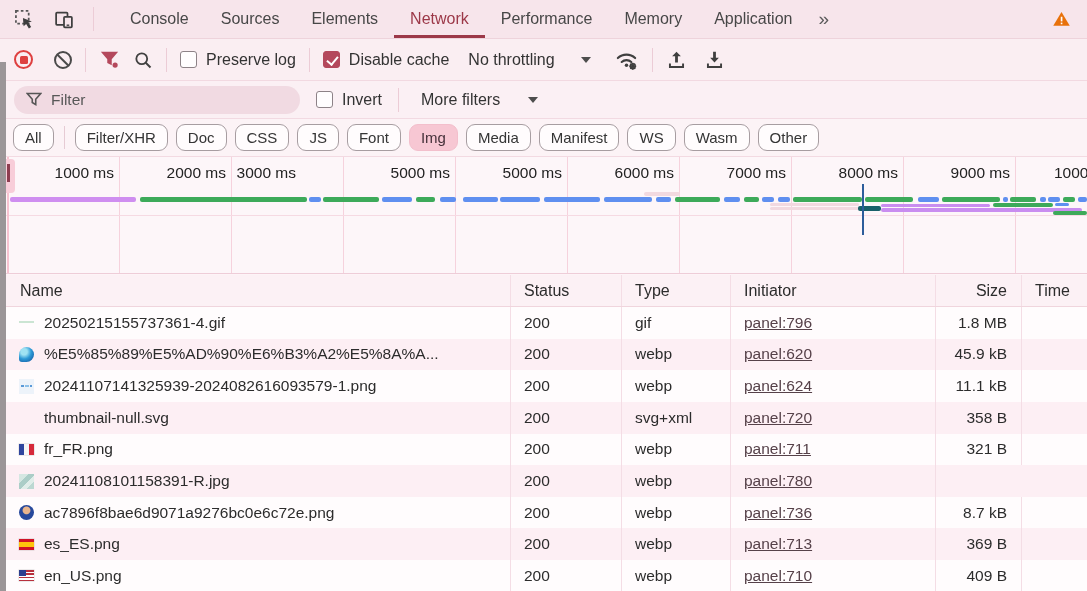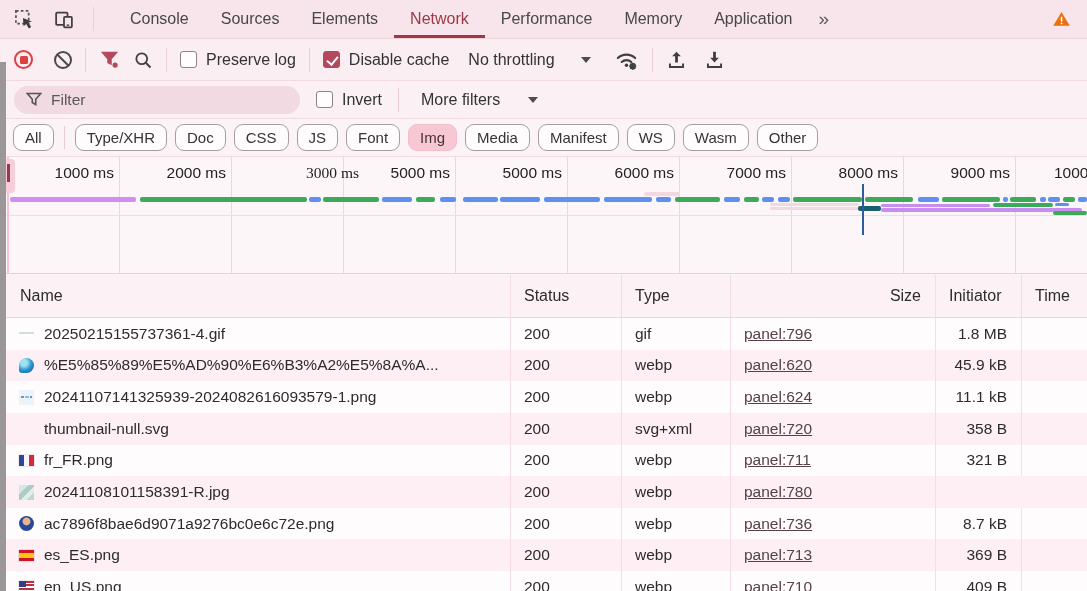--- a/index.html
+++ b/index.html
@@ -70,21 +70,21 @@
   .seg { position:absolute; border-radius:2px; }
   .marker { position:absolute; width:2px; background:#2d5d9b; }
   .grippy { position:absolute; left:1px; top:2px; width:14px; height:34px; background:#f8cdd9;
     border-radius:4px; cursor:ew-resize; }
   .grippy::after { content:""; position:absolute; left:6px; top:5px; width:3px; height:18px; background:#8e3d50; }
   .ov-leftline { position:absolute; left:7px; top:0; bottom:0; width:2px; background:#f8c2d0; }
 
   
   .table { position:absolute; top:275px; left:0; right:0; bottom:0; background:#fffcfd; }
   .thead, .trow { display:grid; grid-template-columns:511px 111px 109px 205px 86px 65px; }
-  .thead { height:43px; background:#fcf1f5; border-bottom:1px solid #f0d5dd; font-size:16px; }
+  .thead { height:32px; background:#fcf1f5; border-bottom:1px solid #f0d5dd; font-size:16px; }
   .th, .td { display:flex; align-items:center; padding-left:13px; border-right:1px solid #f4dde5;
     overflow:hidden; white-space:nowrap; }
   .th:last-child, .td:last-child { border-right:none; }
   .th.c-name { padding-left:20px; }
   .th.c-size, .td.c-size { justify-content:flex-end; padding-right:14px; }
   .trow { height:31.65px; font-size:15.5px; cursor:pointer; }
   .trow:nth-child(odd) { background:#fdeff4; }
   .trow:nth-child(even) { background:#fffcfd; }
   .td.c-name { padding-left:19px; gap:10px; }
   .td .link { color:var(--link,#564149); text-decoration:underline; cursor:pointer; }
@@ -220,41 +220,41 @@
   <span class="vdiv"></span>
   <span class="select" style="gap:28px;">
     <span>More filters</span>
     <span class="caret"></span>
   </span>
 </div>
 
 <div class="chiprow">
   <div class="chip">All</div>
   <span class="chipdiv"></span>
-  <div class="chip">Type/XHR</div>
+  <div class="chip">Filter/XHR</div>
   <div class="chip">Doc</div>
   <div class="chip">CSS</div>
   <div class="chip">JS</div>
   <div class="chip">Font</div>
   <div class="chip active">Img</div>
   <div class="chip">Media</div>
   <div class="chip">Manifest</div>
   <div class="chip">WS</div>
   <div class="chip">Wasm</div>
   <div class="chip">Other</div>
 </div>
 
 <div class="overview">
   <div style="position:absolute;inset:0;">
       <div class="gridline" style="left: 119px;"></div>
       <div class="ticklabel" style="right: 973px;">1000 ms</div>
       <div class="gridline" style="left: 231px;"></div>
       <div class="ticklabel" style="right: 861px;">2000 ms</div>
       <div class="gridline" style="left: 343px;"></div>
-      <div class="ticklabel" style="right: 728px; font-family: Liberation Serif, serif;">3000 ms</div>
+      <div class="ticklabel" style="right: 791px;">3000 ms</div>
       <div class="gridline" style="left: 455px;"></div>
       <div class="ticklabel" style="right: 637px;">5000 ms</div>
       <div class="gridline" style="left: 567px;"></div>
       <div class="ticklabel" style="right: 525px;">5000 ms</div>
       <div class="gridline" style="left: 679px;"></div>
       <div class="ticklabel" style="right: 413px;">6000 ms</div>
       <div class="gridline" style="left: 791px;"></div>
       <div class="ticklabel" style="right: 301px;">7000 ms</div>
       <div class="gridline" style="left: 903px;"></div>
       <div class="ticklabel" style="right: 189px;">8000 ms</div>
@@ -304,22 +304,22 @@
   <div class="marker" style="left:862px;top:27px;height:51px;"></div>
   <div class="ov-leftline"></div>
   <div class="grippy"></div>
 </div>
 
 <div class="table">
   <div class="thead">
     <div class="th c-name">Name</div>
     <div class="th">Status</div>
     <div class="th">Type</div>
+    <div class="th">Initiator</div>
     <div class="th c-size">Size</div>
-    <div class="th">Initiator</div>
     <div class="th">Time</div>
   </div>
 
   <div class="trow">
     <div class="td c-name">
         <span class="ficon fi-gif"></span>
         <span>20250215155737361-4.gif</span>
       </div>
     <div class="td">200</div>
     <div class="td">gif</div>

